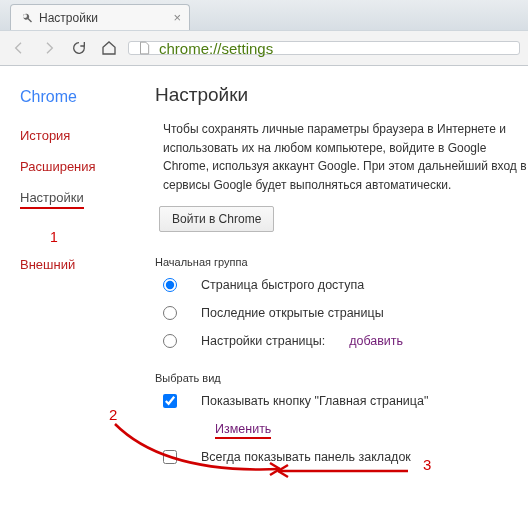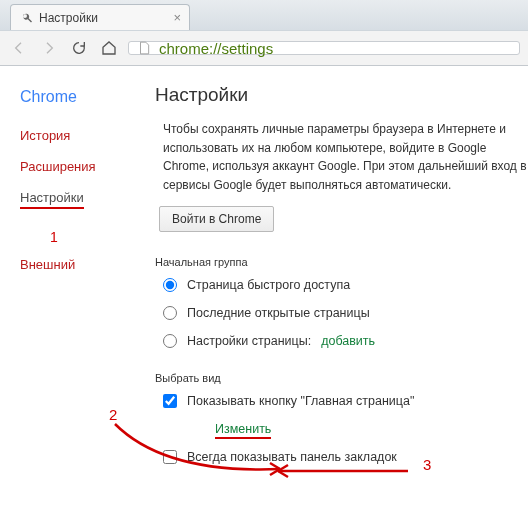--- a/index.html
+++ b/index.html
@@ -146,31 +146,31 @@
     cursor: default;
   }
   .section-title {
     font-size: 11px;
     color: #333;
     margin: 24px 0 10px 0;
   }
   .radio-row, .check-row {
     display: flex;
     align-items: center;
-    gap: 10px;
+    gap: 24px;
     margin: 0 0 14px 8px;
     font-size: 12.5px;
     color: #333;
   }
   input[type=radio], input[type=checkbox] {
     width: 14px; height: 14px;
     margin: 0;
   }
   .link {
-    color: #15803d;
+    color: #701a75;
     cursor: pointer;
   }
   .theme-row {
     margin: 0 0 14px 8px;
     display: flex;
     gap: 12px;
   }
   .home-row { margin-left: 8px; }
   .change-row {
     margin: 6px 0 14px 60px;

